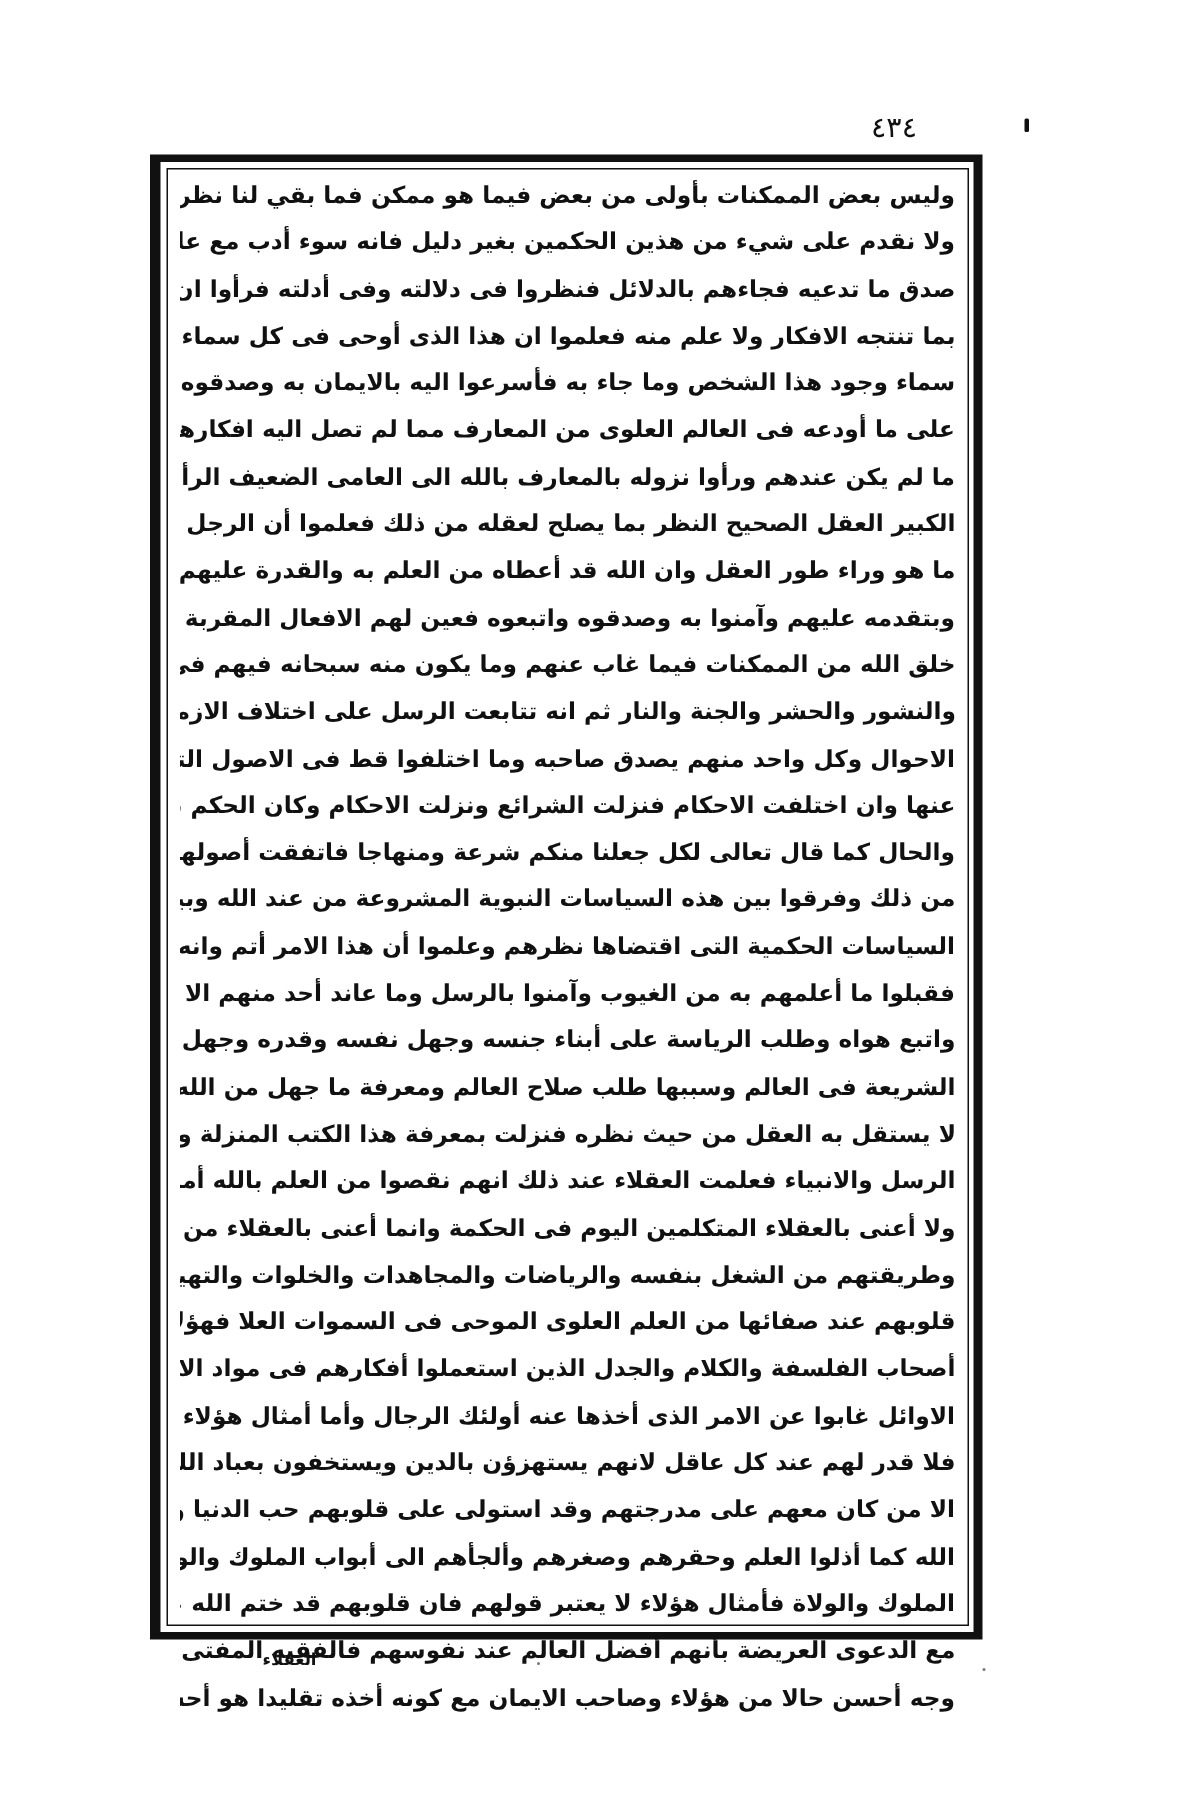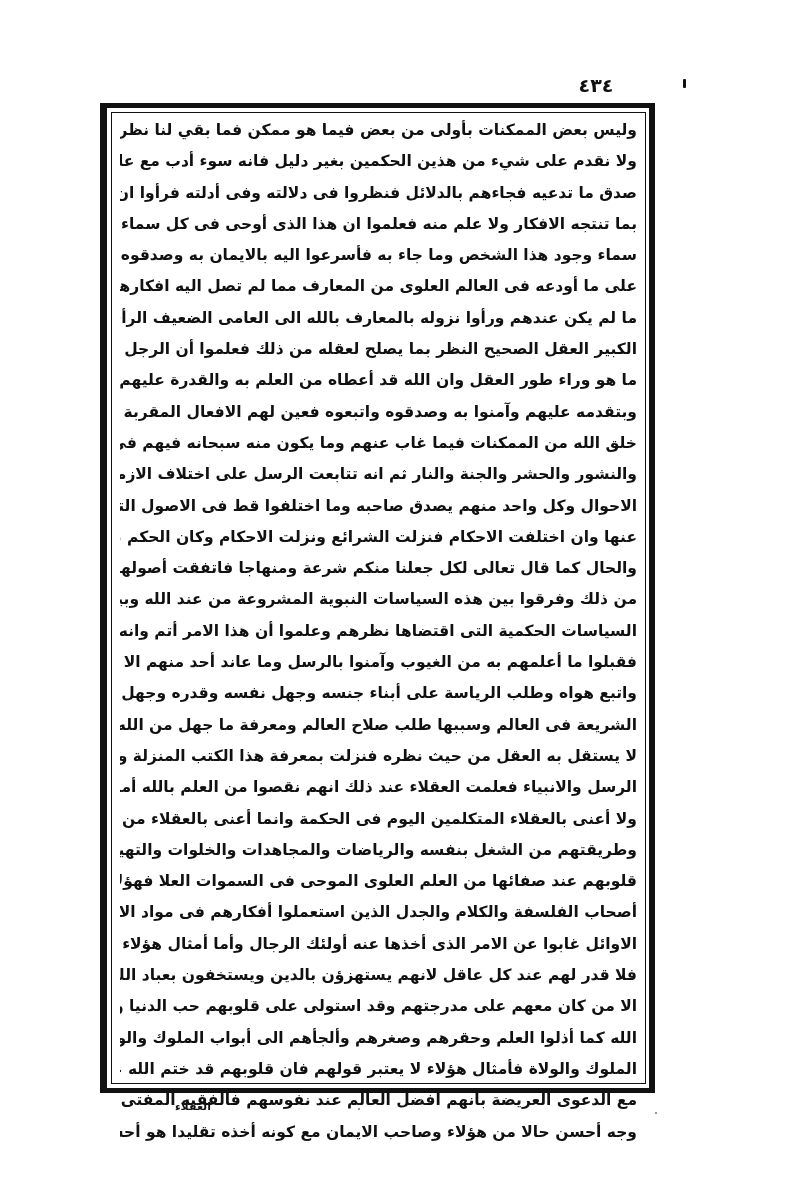--- a/index.html
+++ b/index.html
@@ -11,21 +11,21 @@
       overflow: hidden;
       font-family: "DejaVu Sans", sans-serif;
       color: #111111;
     }
     .page-number {
       position: absolute;
       left: 566px;
       top: 74px;
       width: 60px;
       font-size: 19px;
-      font-weight: bold;
+      font-weight: normal;
       text-align: center;
       direction: rtl;
       letter-spacing: 1px;
     }
     .stray-mark {
       position: absolute;
       left: 683px;
       top: 79px;
       width: 3px;
       height: 9px;

